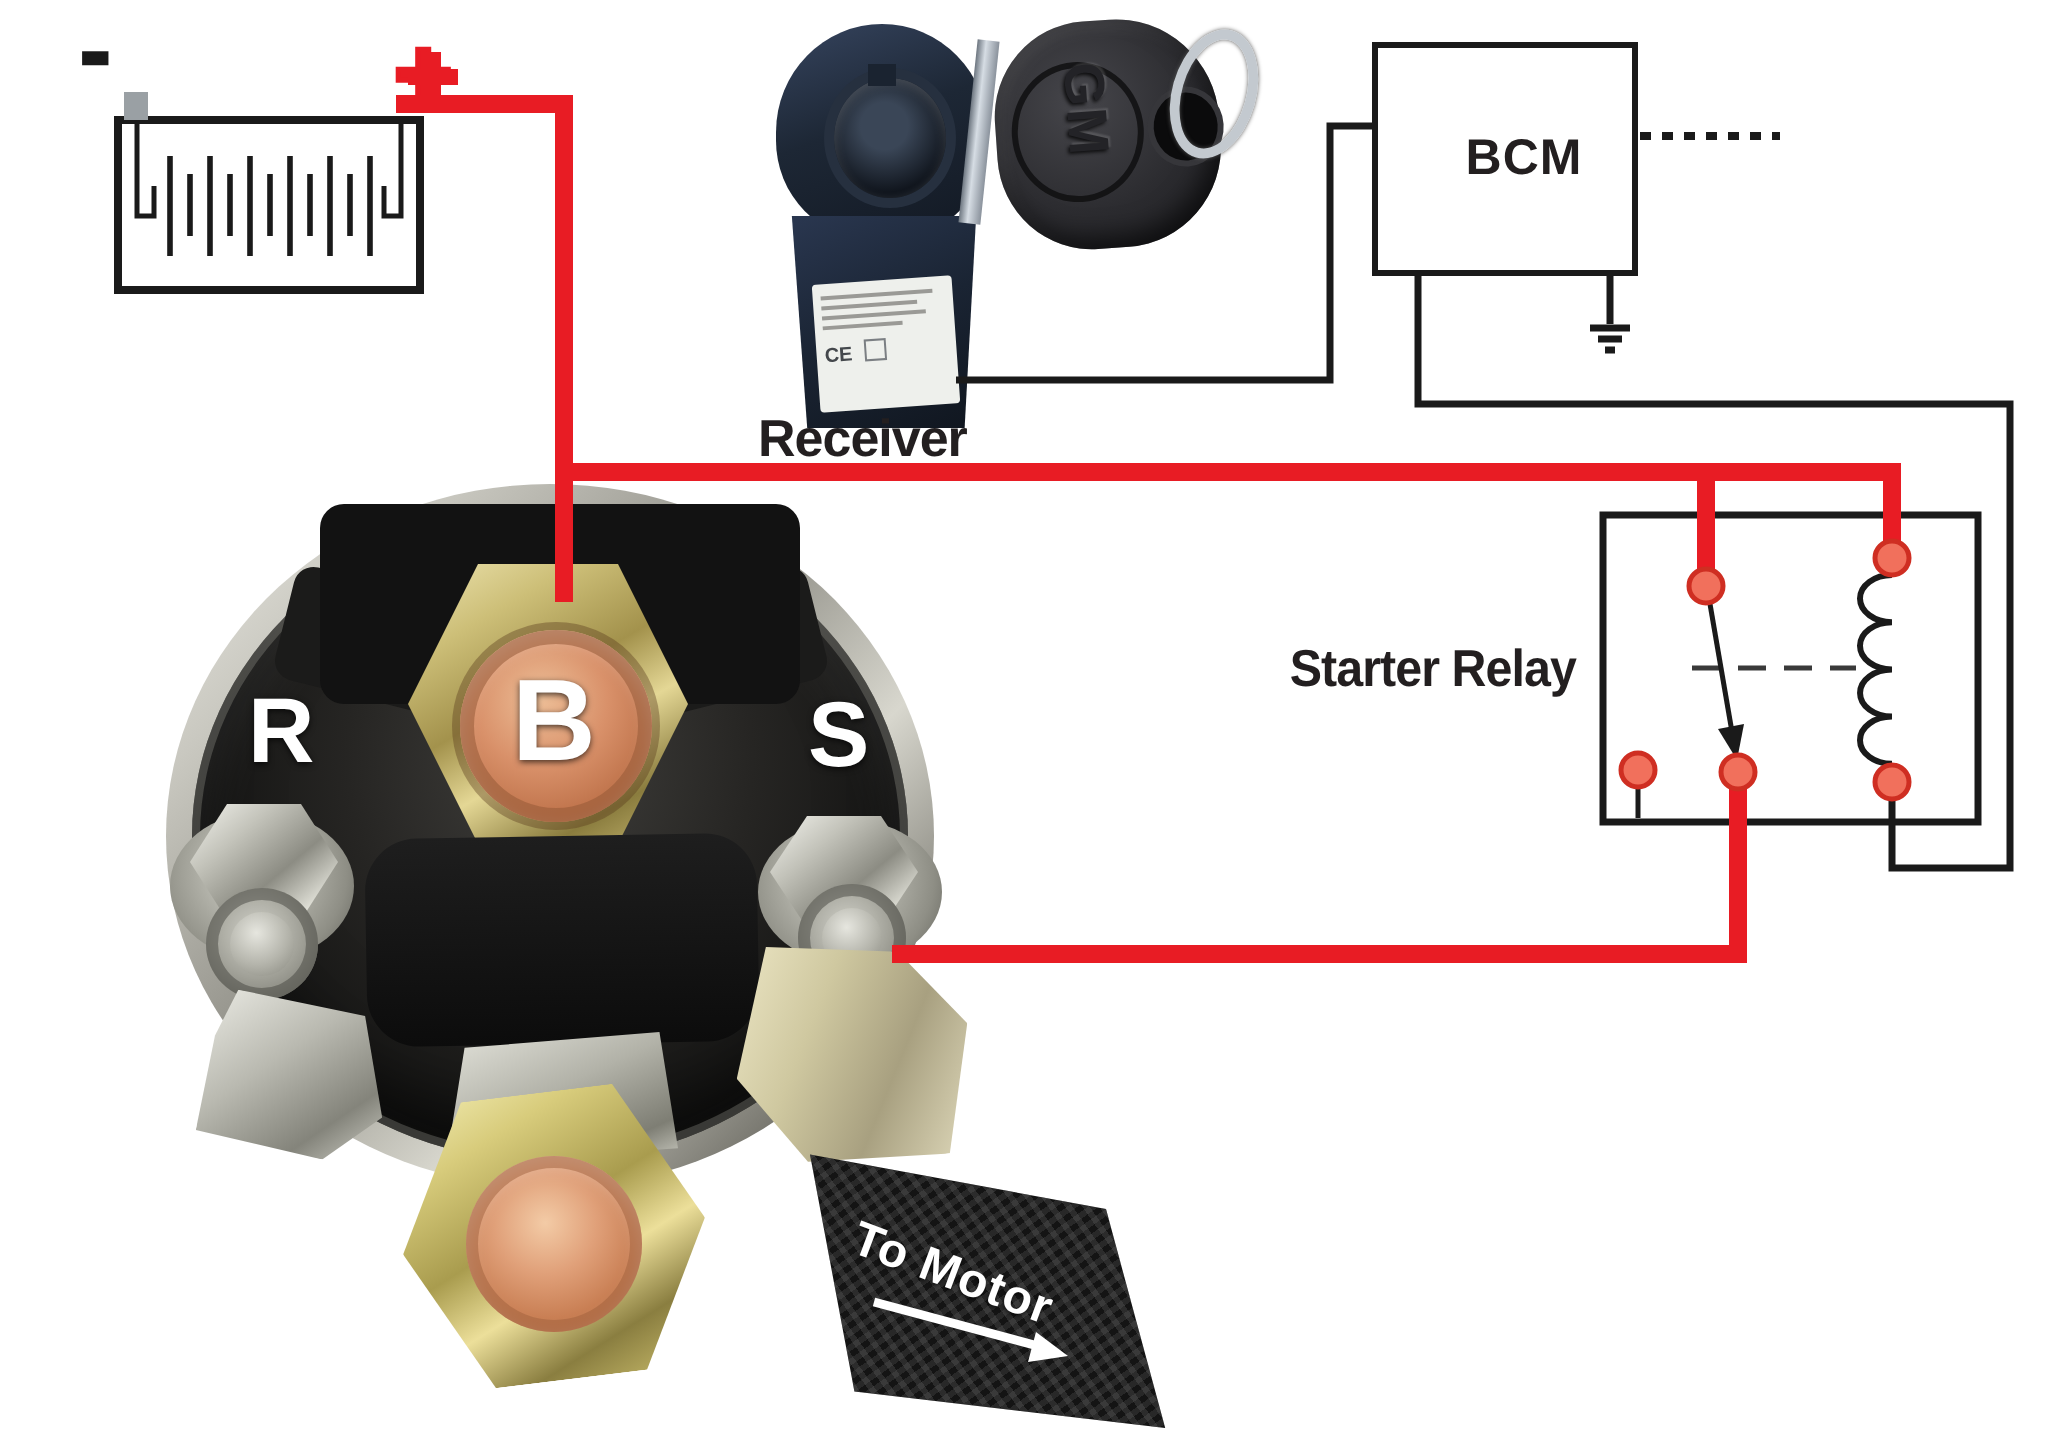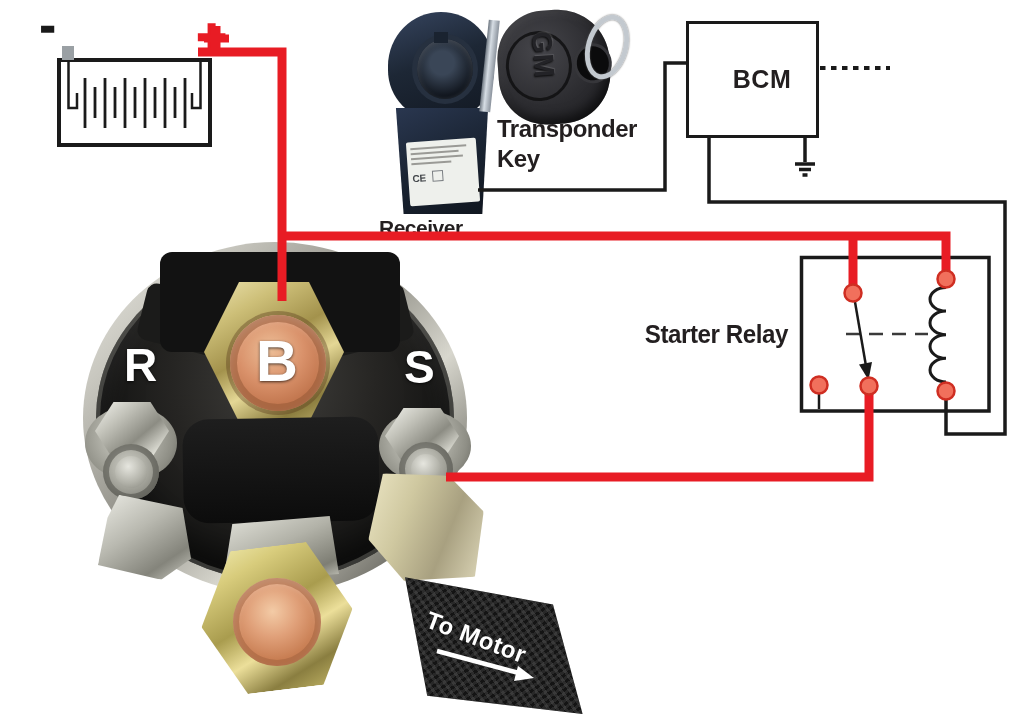--- a/index.html
+++ b/index.html
@@ -14,21 +14,21 @@
     font-family:"Liberation Sans",sans-serif;color:#231f20;
   }
   .abs{position:absolute;}
   
   .lbl{font-weight:bold;color:#231f20;}
   .lbl-bcm,.lbl-pcm{font-size:25px;letter-spacing:.5px;}
   .module-box{border:3.5px solid var(--line-black);background:#fff;box-sizing:border-box;
     display:flex;align-items:center;justify-content:center;z-index:3;padding-left:19px;}
   .lbl-relay{font-size:26px;transform:scaleX(.93);transform-origin:right center;
     text-align:right;width:168px;letter-spacing:-.5px;z-index:5;}
-  .lbl-receiver{font-size:21px;letter-spacing:-.5px;z-index:5;margin-top:12px;}
+  .lbl-receiver{font-size:26px;letter-spacing:-.5px;z-index:5;}
   .lbl-key{font-size:24px;line-height:1.25;width:165px;letter-spacing:-.5px;z-index:5;}
   .lbl-terminal{color:#fff;text-shadow:0 1px 3px rgba(0,0,0,.7);z-index:6;font-weight:bold;}
   .lbl-minus{font-size:46px;line-height:46px;font-weight:bold;color:#1a1a1a;z-index:5;
     -webkit-text-stroke:1.5px #1a1a1a;}
   .lbl-plus{font-size:50px;line-height:54px;font-weight:bold;color:var(--wire-red);z-index:5;
     -webkit-text-stroke:2.5px var(--wire-red);}
   .lbl-tomotor{font-size:24px;font-weight:bold;color:#fff;transform:rotate(20.5deg);
     transform-origin:left top;z-index:6;letter-spacing:.5px;text-shadow:0 1px 2px rgba(0,0,0,.6);}
   
   svg.overlay{position:absolute;left:0;top:0;z-index:10;pointer-events:none;}
@@ -169,21 +169,20 @@
     <div class="abs key-hole"></div>
   </div>
   <div class="abs key-ring"></div>
 
   <div class="abs module-box" style="left:686px;top:21px;width:133px;height:117px;">
     <span class="lbl lbl-bcm">BCM</span>
   </div>
 
   <div class="abs lbl lbl-minus" style="left:40px;top:2px;">-</div>
   <div class="abs lbl lbl-plus" style="left:197px;top:10px;">+</div>
-  <div class="abs lbl lbl-key" style="left:497px;top:114px;">Transponder Key</div>
   <div class="abs lbl lbl-receiver" style="left:379px;top:204px;">Receiver</div>
   <div class="abs lbl lbl-relay" style="left:620px;top:319px;">Starter Relay</div>
   <div class="abs lbl-terminal" style="left:124px;top:342px;font-size:46px;line-height:46px;">R</div>
   <div class="abs lbl-terminal" style="left:256px;top:332px;font-size:58px;line-height:58px;">B</div>
   <div class="abs lbl-terminal" style="left:404px;top:344px;font-size:46px;line-height:46px;">S</div>
   <div class="abs lbl-tomotor" style="left:432px;top:606px;">To Motor</div>
 
   <svg class="overlay" width="1024" height="720" viewBox="0 0 1024 720">
 
     <g>

